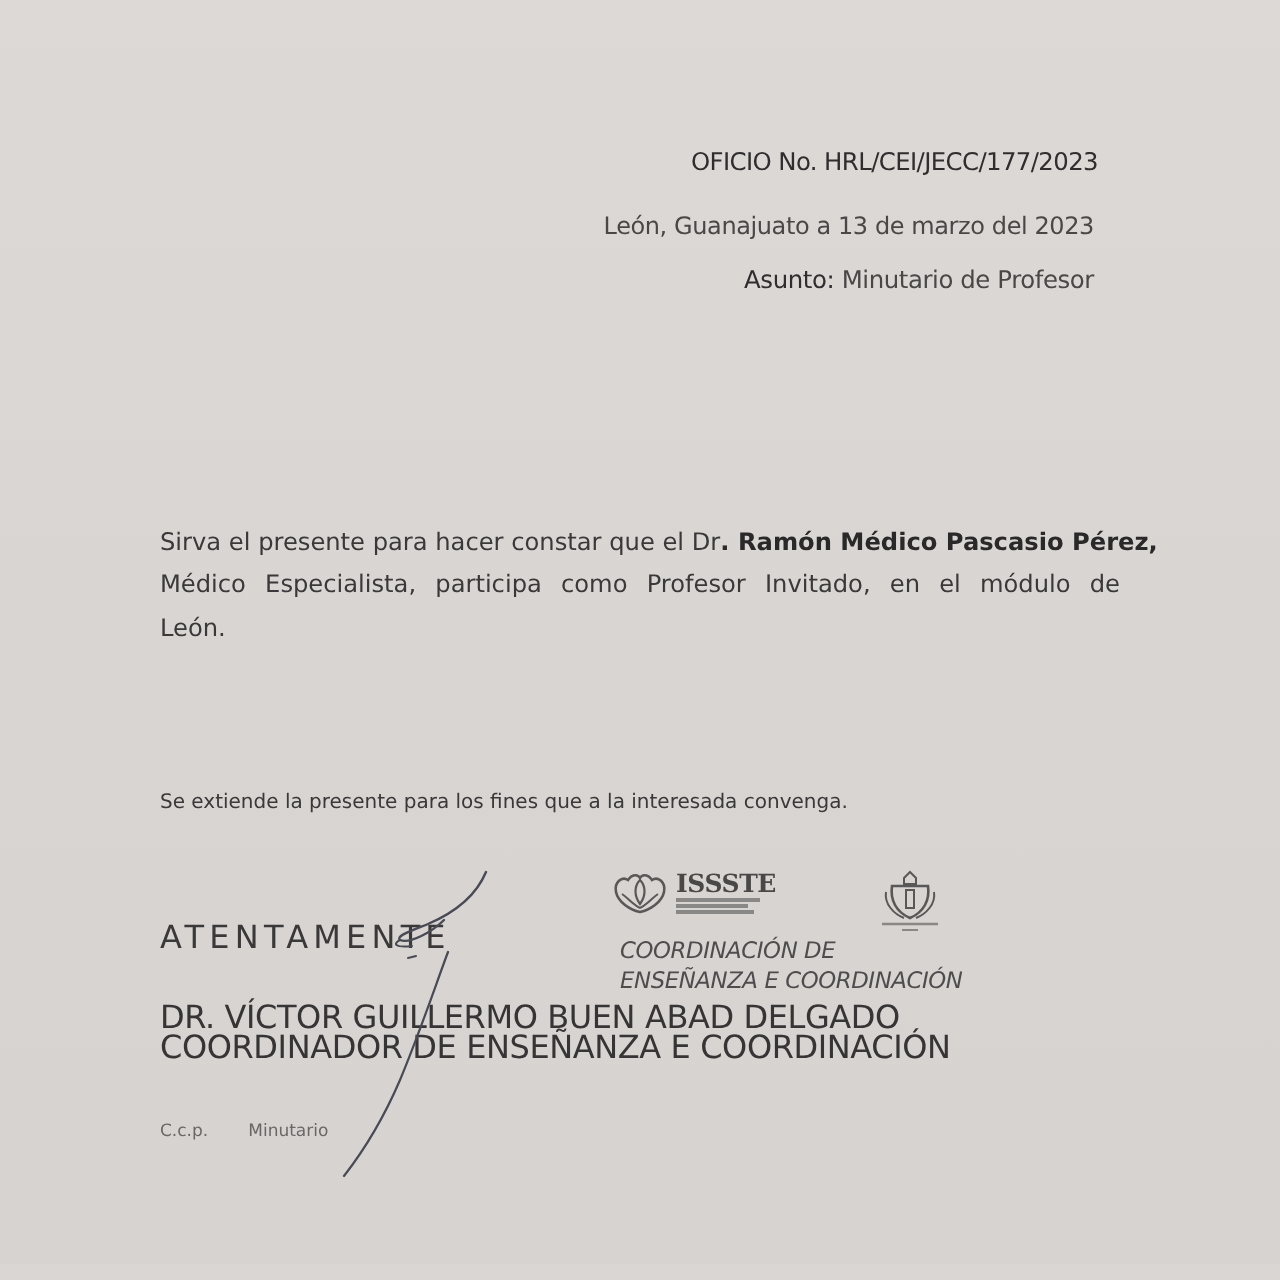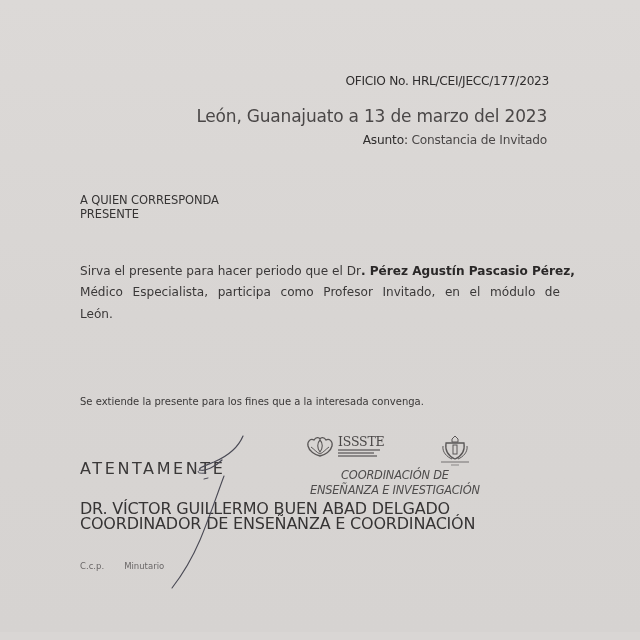--- a/index.html
+++ b/index.html
@@ -23,21 +23,21 @@
     .abs { position: absolute; white-space: nowrap; }
 
     .oficio {
       right: 91px; top: 74px;
       font-size: 12.2px;
       color: #2f2d2d;
       letter-spacing: -0.3px;
     }
     .fecha {
       right: 93px; top: 106px;
-      font-size: 17px;
+      font-size: 12px;
       color: #4a4747;
       letter-spacing: -0.2px;
     }
     .asunto {
       right: 93px; top: 133px;
       font-size: 12.2px;
       color: #4a4747;
       letter-spacing: -0.2px;
     }
     .asunto .lbl { color: #2f2d2d; }
@@ -113,61 +113,57 @@
     .issste-emblem {
       position: absolute; left: 0; top: 0;
       width: 30px; height: 24px;
     }
     .issste-text {
       position: absolute; left: 33px; top: 0;
       font-family: "DejaVu Serif", serif;
       font-size: 12.5px;
       color: #4a4747;
       letter-spacing: -0.2px;
+      font-weight: bold;
     }
     .issste-sub {
       position: absolute; left: 33px; top: 15px;
       width: 42px;
     }
     .issste-sub div {
       height: 1.5px; background: #8a8787; margin-bottom: 1.6px;
     }
     .right-emblem {
       position: absolute; left: 130px; top: 0;
       width: 40px; height: 34px;
     }
     .stamp-text {
       left: 310px; top: 468px;
       font-size: 11.4px;
       line-height: 15px;
       font-style: italic;
       color: #4e4c4c;
-      text-align: center;
       letter-spacing: -0.2px;
     }
   </style>
 </head>
 <body>
 
 <div class="page">
 
   <div class="abs oficio">OFICIO No. HRL/CEI/JECC/177/2023</div>
   <div class="abs fecha">León, Guanajuato a 13 de marzo del 2023</div>
   <div class="abs asunto">
     <span class="lbl">Asunto:</span>
-    <span>Constancia de Invitado</span>
-  </div>
-
-  <div class="abs dest">
-    <div>A QUIEN CORRESPONDA</div>
-    <div>PRESENTE</div>
-  </div>
+    <span>Minutario de Profesor</span>
+  </div>
+
 
   <div class="body-para">
-    <span class="line first"><span>Sirva el presente para hacer periodo que el Dr</span><b>. Pérez Agustín Pascasio Pérez,</b></span>
+    <span class="line first"><span>Sirva el presente para hacer constar que el Dr</span><b>. Ramón Médico Pascasio Pérez,</b></span>
     <span class="line">Médico Especialista, participa como Profesor Invitado, en el módulo de</span>
     <span class="line last">León.</span>
   </div>
 
   <div class="abs closing">Se extiende la presente para los fines que a la interesada convenga.</div>
 
   <div class="abs atentamente">ATENTAMENTE</div>
 
   <div class="abs firmante">
     <div>DR. VÍCTOR GUILLERMO BUEN ABAD DELGADO</div>
@@ -194,21 +190,21 @@
       <path d="M20 2 L23 5 L23 8 L17 8 L17 5 Z" fill="none" stroke="#5a5757" stroke-width="1"></path>
       <path d="M11 9 C10 16 13 22 20 25 C27 22 30 16 29 9 Z" fill="none" stroke="#5a5757" stroke-width="1.3"></path>
       <rect x="18" y="11" width="4" height="9" fill="none" stroke="#5a5757" stroke-width="1"></rect>
       <path d="M8 12 C7 18 12 23 17 25 M32 12 C33 18 28 23 23 25" fill="none" stroke="#5a5757" stroke-width="1"></path>
       <line x1="6" y1="28" x2="34" y2="28" stroke="#8a8787" stroke-width="1.3"></line>
       <line x1="16" y1="31" x2="24" y2="31" stroke="#8a8787" stroke-width="1"></line>
     </svg>
   </div>
   <div class="abs stamp-text">
     <div>COORDINACIÓN DE</div>
-    <div>ENSEÑANZA E INVESTIGACIÓN</div>
+    <div>ENSEÑANZA E COORDINACIÓN</div>
   </div>
 
   <svg class="signature" viewBox="0 0 110 160">
     <path d="M93 6 C88 18 78 26 64 32 C54 36 48 38 50 40 C55 42 66 36 72 30" fill="none" stroke="#4a4a55" stroke-width="1.2" stroke-linecap="round"></path>
     <path d="M50 40 C46 42 48 44 56 43" fill="none" stroke="#4a4a55" stroke-width="1" stroke-linecap="round"></path>
     <path d="M74 46 C68 62 60 86 50 110 C44 124 36 140 22 158" fill="none" stroke="#4a4a55" stroke-width="1.1" stroke-linecap="round"></path>
     <path d="M54 49 L58 48" fill="none" stroke="#4a4a55" stroke-width="1" stroke-linecap="round"></path>
   </svg>
 
 </div>

